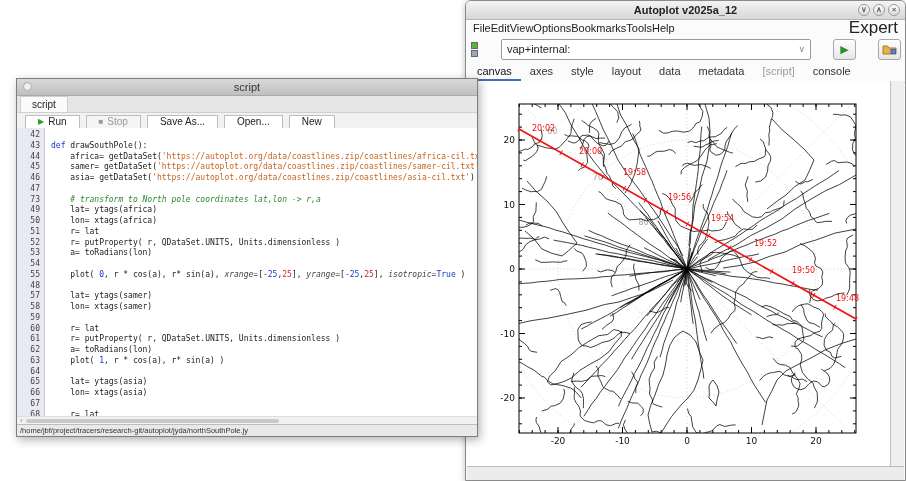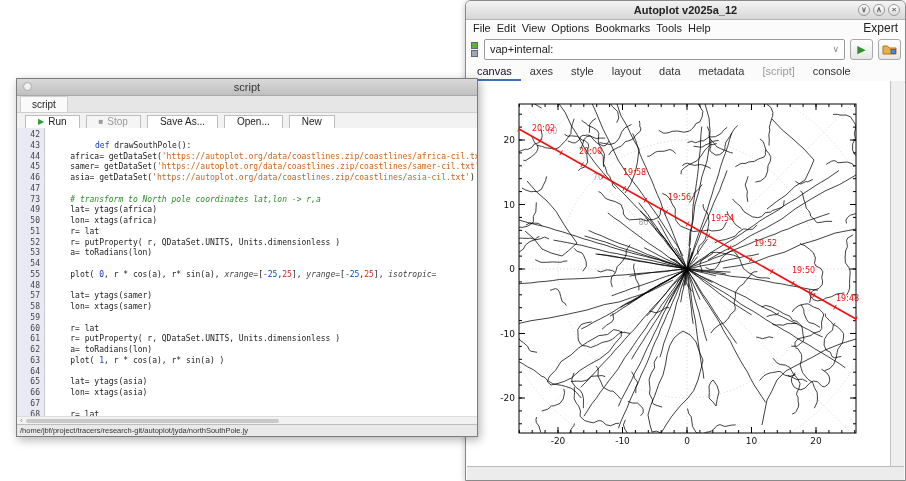--- a/index.html
+++ b/index.html
@@ -11,24 +11,24 @@
             border:1px solid #8a8a8a;border-radius:6px 6px 0 0;box-sizing:border-box;
             box-shadow:0 1px 6px rgba(0,0,0,.25);z-index:1;}
   .ap-titlebar{height:18px;background:linear-gradient(#f4f4f4,#d7d7d7);border-bottom:1px solid #b5b5b5;
                border-radius:5px 5px 0 0;display:flex;align-items:center;justify-content:center;
                position:relative;font-size:11px;font-weight:bold;color:#222;}
   .winbtns{position:absolute;right:5px;top:3px;display:flex;gap:3px;}
   .wbtn{width:12px;height:12px;border:1px solid #9a9a9a;border-radius:50%;
         background:linear-gradient(#ffffff,#dcdcdc);font-size:8px;line-height:10px;
         text-align:center;color:#666;box-sizing:border-box;}
   .ap-menubar{height:16px;display:flex;align-items:center;padding:0 7px;font-size:11px;color:#222;background:#fbfbfb;}
-  .menu-items{display:flex;gap:6px;}
+  .menu-items{display:flex;gap:0;}
   .menu-item{cursor:default;}
-  .expert{margin-left:auto;font-size:12px;color:#222;text-align:right;}
-  .ap-uribar{height:26px;display:flex;align-items:center;padding:0 4px;gap:5px;background:#fbfbfb;}
+  .expert{margin-left:auto;font-size:17px;color:#222;text-align:right;}
+  .ap-uribar{height:26px;display:flex;align-items:center;padding:0 4px;gap:22px;background:#fbfbfb;}
   .uri-status{display:flex;flex-direction:column;gap:1px;margin:0 1px;}
   .sq{width:7px;height:7px;border:1px solid #667;display:block;box-sizing:border-box;}
   .sq.g{background:#5cb335;} .sq.b{background:#9aa7b8;}
   .uri-field{flex:1;height:19px;background:#fff;border:1px solid #9a9a9a;border-radius:2px;
              display:flex;align-items:center;padding:0 5px;font-size:11px;color:#222;}
   .chev{margin-left:auto;color:#888;font-size:9px;}
   .icon-btn{width:23px;height:21px;border:1px solid #a8a8a8;border-radius:3px;
             background:linear-gradient(#ffffff,#e6e6e6);display:flex;align-items:center;
             justify-content:center;padding:0;}
   .play{color:#2e8f2e;font-size:11px;line-height:11px;}
@@ -59,21 +59,21 @@
   .sc-toolbar button.disabled{color:#9a9a9a;background:#f5f5f5;}
   .run-ico{color:#2e9e2e;font-size:8px;line-height:8px;}
   .stop-ico{color:#9a9a9a;font-size:8px;line-height:8px;}
   .sc-editor{position:absolute;top:49px;bottom:19px;left:0;right:0;display:flex;overflow:hidden;background:#fff;}
   .gutter{width:28px;background:#e9e9f3;border-right:1px solid #c9c9dd;font-family:"DejaVu Sans Mono",monospace;
           font-size:8px;line-height:10.75px;text-align:right;padding:2px 4px 0 0;color:#444;box-sizing:border-box;}
   .gutter div{height:10.75px;}
   .codelines{flex:1;font-family:"DejaVu Sans Mono",monospace;font-size:8px;line-height:10.75px;
              padding:2px 0 0 6px;white-space:pre;color:#1a1a1a;overflow:hidden;}
   .cl{height:10.75px;}
-  .kw{color:#1536c8;margin-left:44px;} .str{color:#c8641e;} .com{color:#2e8b2e;font-style:italic;}
+  .kw{color:#1536c8;} .str{color:#c8641e;} .com{color:#2e8b2e;font-style:italic;}
   .num{color:#1536c8;} .num2{color:#cc2222;} .arg{font-style:italic;color:#444;}
   .sc-hscroll{position:absolute;bottom:11px;left:0;right:0;height:8px;background:#f1f1f1;
               border-top:1px solid #ddd;display:flex;align-items:center;}
   .sc-hscroll .arrow{font-size:8px;color:#888;line-height:8px;padding:0 3px;}
   .thumb{height:4px;background:#c9c9c9;border-radius:2px;width:55%;}
   .sc-status{position:absolute;bottom:0;left:0;right:0;height:11px;background:#e9e9e9;border-top:1px solid #bdbdbd;
              font-size:7.5px;color:#333;display:flex;align-items:center;padding-left:3px;}
 </style>
 </head>
 <body>

